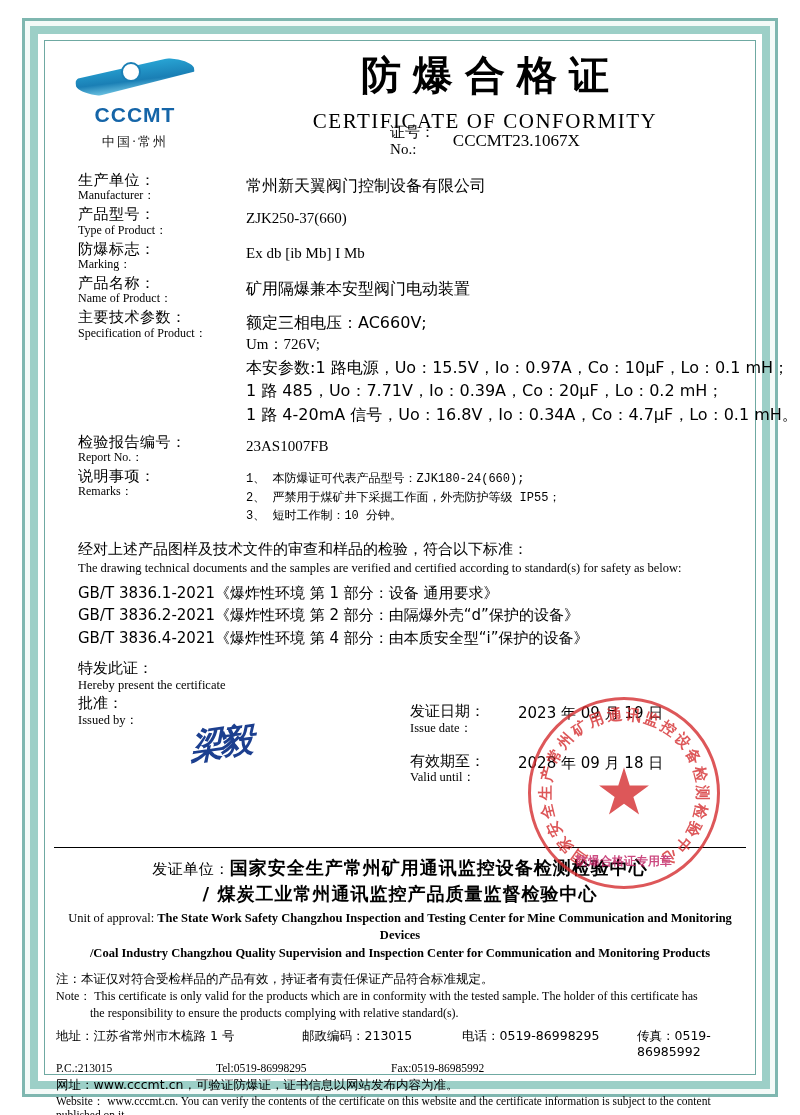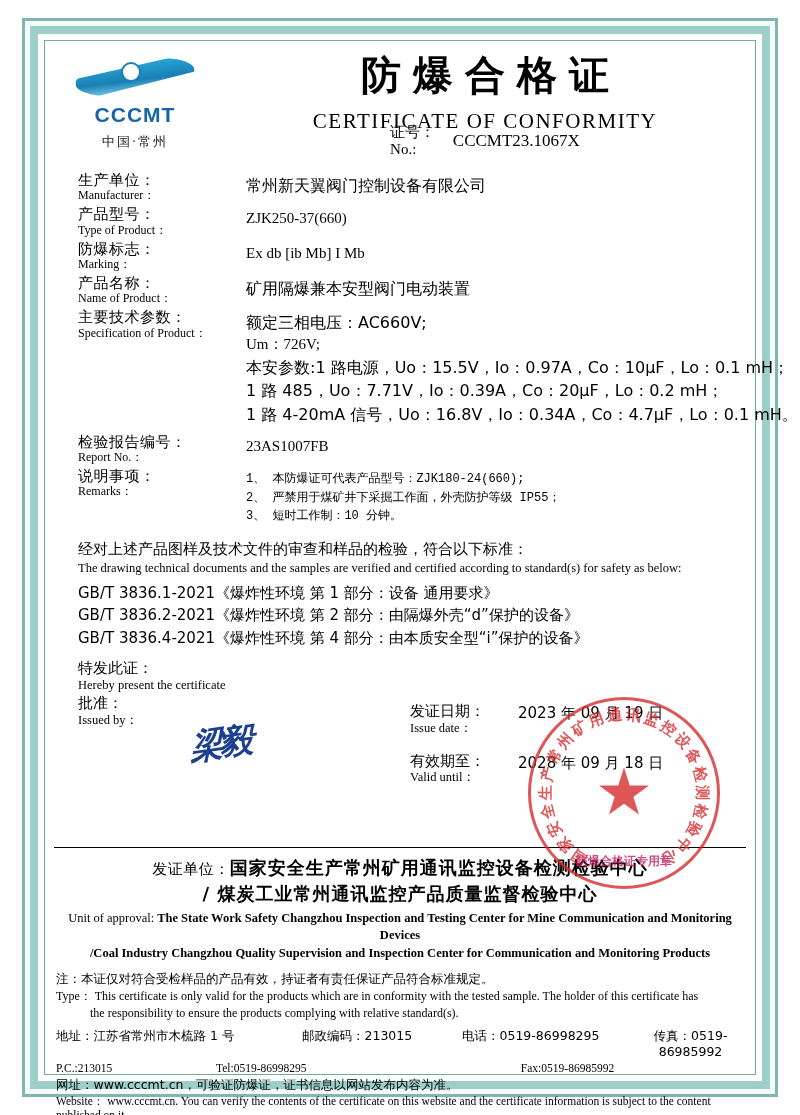--- a/index.html
+++ b/index.html
@@ -368,21 +368,21 @@
     padding: 0 6px;
     font-size: 12px;
   }
   .contact-line {
     display: flex;
     line-height: 1.35;
   }
   .c1 { flex: 0 0 246px; }
   .c2 { flex: 0 0 160px; }
   .c3 { flex: 0 0 175px; }
-  .c4 { flex: 1; text-align: center; }
+  .c4 { flex: 1; }
   .cn-s { font-family: "DejaVu Sans", sans-serif; font-size: 12.5px; }
   .en-s { font-family: "Liberation Serif", serif; font-size: 11.5px; }
   .web-line { font-family: "DejaVu Sans", sans-serif; font-size: 12.5px; }
   .web-line-en { font-family: "Liberation Serif", serif; font-size: 11.5px; }
 </style>
 </head>
 <body>
 
 <div class="page">
   <div class="frame-outer"></div>
@@ -574,21 +574,21 @@
         <span>The State Work Safety Changzhou Inspection and Testing Center for Mine Communication and Monitoring Devices</span>
       </div>
       <div class="approval-en" style="margin-top:1px;">/Coal Industry Changzhou Quality Supervision and Inspection Center for Communication and Monitoring Products</div>
     </div>
 
     <div class="notes">
       <div class="note-cn">
         <span>注：</span><span>本证仅对符合受检样品的产品有效，持证者有责任保证产品符合标准规定。</span>
       </div>
       <div class="note-en">
-        <span>Type：</span>
+        <span>Note：</span>
         <span>This certificate is only valid for the products which are in conformity with the tested sample. The holder of this certificate has</span>
       </div>
       <div class="note-en" style="padding-left:34px;">the responsibility to ensure the products complying with relative standard(s).</div>
     </div>
 
     <div class="contact">
       <div class="contact-line">
         <div class="c1 cn-s">
           <span>地址：</span><span>江苏省常州市木梳路 1 号</span>
         </div>

